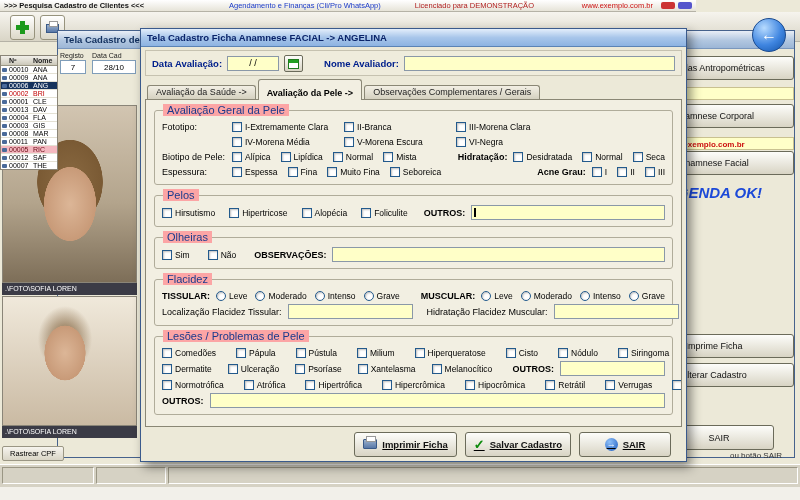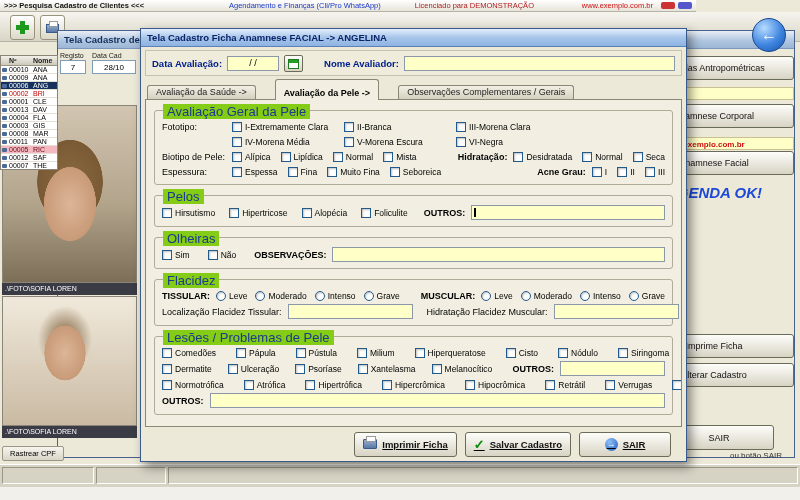--- a/index.html
+++ b/index.html
@@ -118,31 +118,31 @@
   .dlab.ml { margin-left:16px; }
   .yin { background:#ffffc8; border:1px solid #8a98a8; height:15px; font-size:9px; padding:0 3px;
          font-family:inherit; color:#000; }
   .yin.date { width:52px; text-align:center; }
   .yin.grow { flex:1; }
   .calbtn { width:19px; height:17px; border:1px solid #6b6b5a; border-radius:2px;
             background:linear-gradient(#fdfdfa,#d8d4c4); cursor:pointer; position:relative; }
   .icon-cal { position:absolute; left:3px; top:3px; width:11px; height:10px; background:#fff; border:1px solid #1d7a1d; }
   .icon-cal::before { content:''; position:absolute; left:0; top:0; width:9px; height:3px; background:#22a022; }
 
-  .tabs { flex:0 0 18px; display:flex; align-items:flex-end; padding:2px 6px 0 6px; gap:19px; }
+  .tabs { flex:0 0 18px; display:flex; align-items:flex-end; padding:2px 6px 0 6px; gap:2px; }
   .tab { background:linear-gradient(#f2efe4,#d5d1c0); border:1px solid #8a8775; border-bottom:none;
          border-radius:3px 3px 0 0; padding:1px 8px 2px 8px; font-size:9px; color:#222; cursor:pointer; }
   .tab.active { background:#f2efe2; position:relative; top:1px; padding-top:8px; font-weight:bold; color:#000; }
   .tabpanel { flex:1; margin:0 4px; border:1px solid #8a8775; background:#f2efe2; padding:8px 6px 2px 6px;
               overflow:hidden; }
 
   .gbox { position:relative; border:1px solid #b0ac9a; border-radius:3px; margin:2px 2px 10px 2px;
           padding:7px 7px 4px 7px; }
-  .legend { position:absolute; top:-7px; left:8px; background:#84cc16; padding:0 4px;
-            font-size:13px; color:#1a3a8c; }
+  .legend { position:absolute; top:-7px; left:8px; background:#fca5a5; padding:0 4px;
+            font-size:11px; color:#1a3a8c; }
   .frow { display:flex; align-items:center; gap:6px; margin:2px 0; min-height:13px; }
   .flabel { font-size:9px; color:#000; white-space:nowrap; }
   .flabel.b { font-weight:bold; }
   .flabel.w64 { width:64px; flex:0 0 64px; }
   .flabel.mla { margin-left:auto; }
   .checks, .radios { display:flex; align-items:center; gap:10px; }
   .checks.cols { gap:0; }
   .checks.cols .cb { width:112px; }
   .checks.spread { flex:1; justify-content:space-between; gap:20px; }
   .cb { display:inline-flex; align-items:center; gap:3px; font-size:8.5px; white-space:nowrap; cursor:pointer; }

